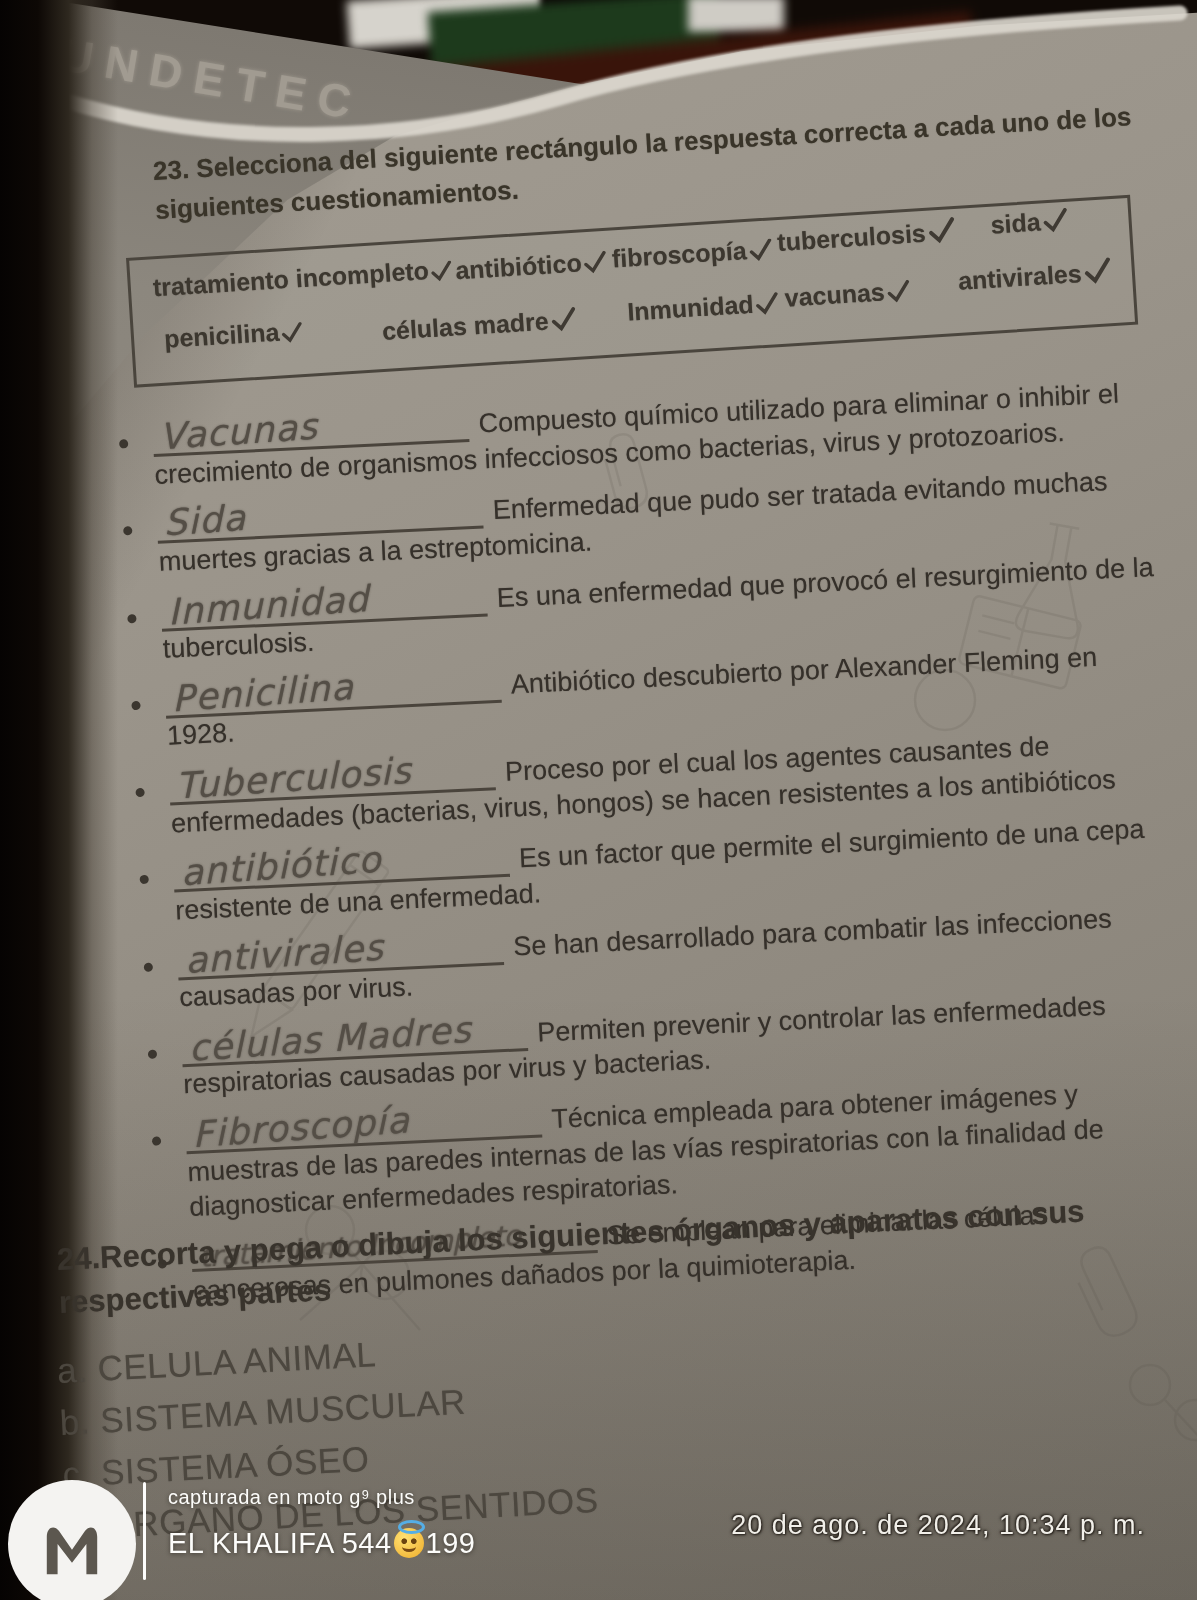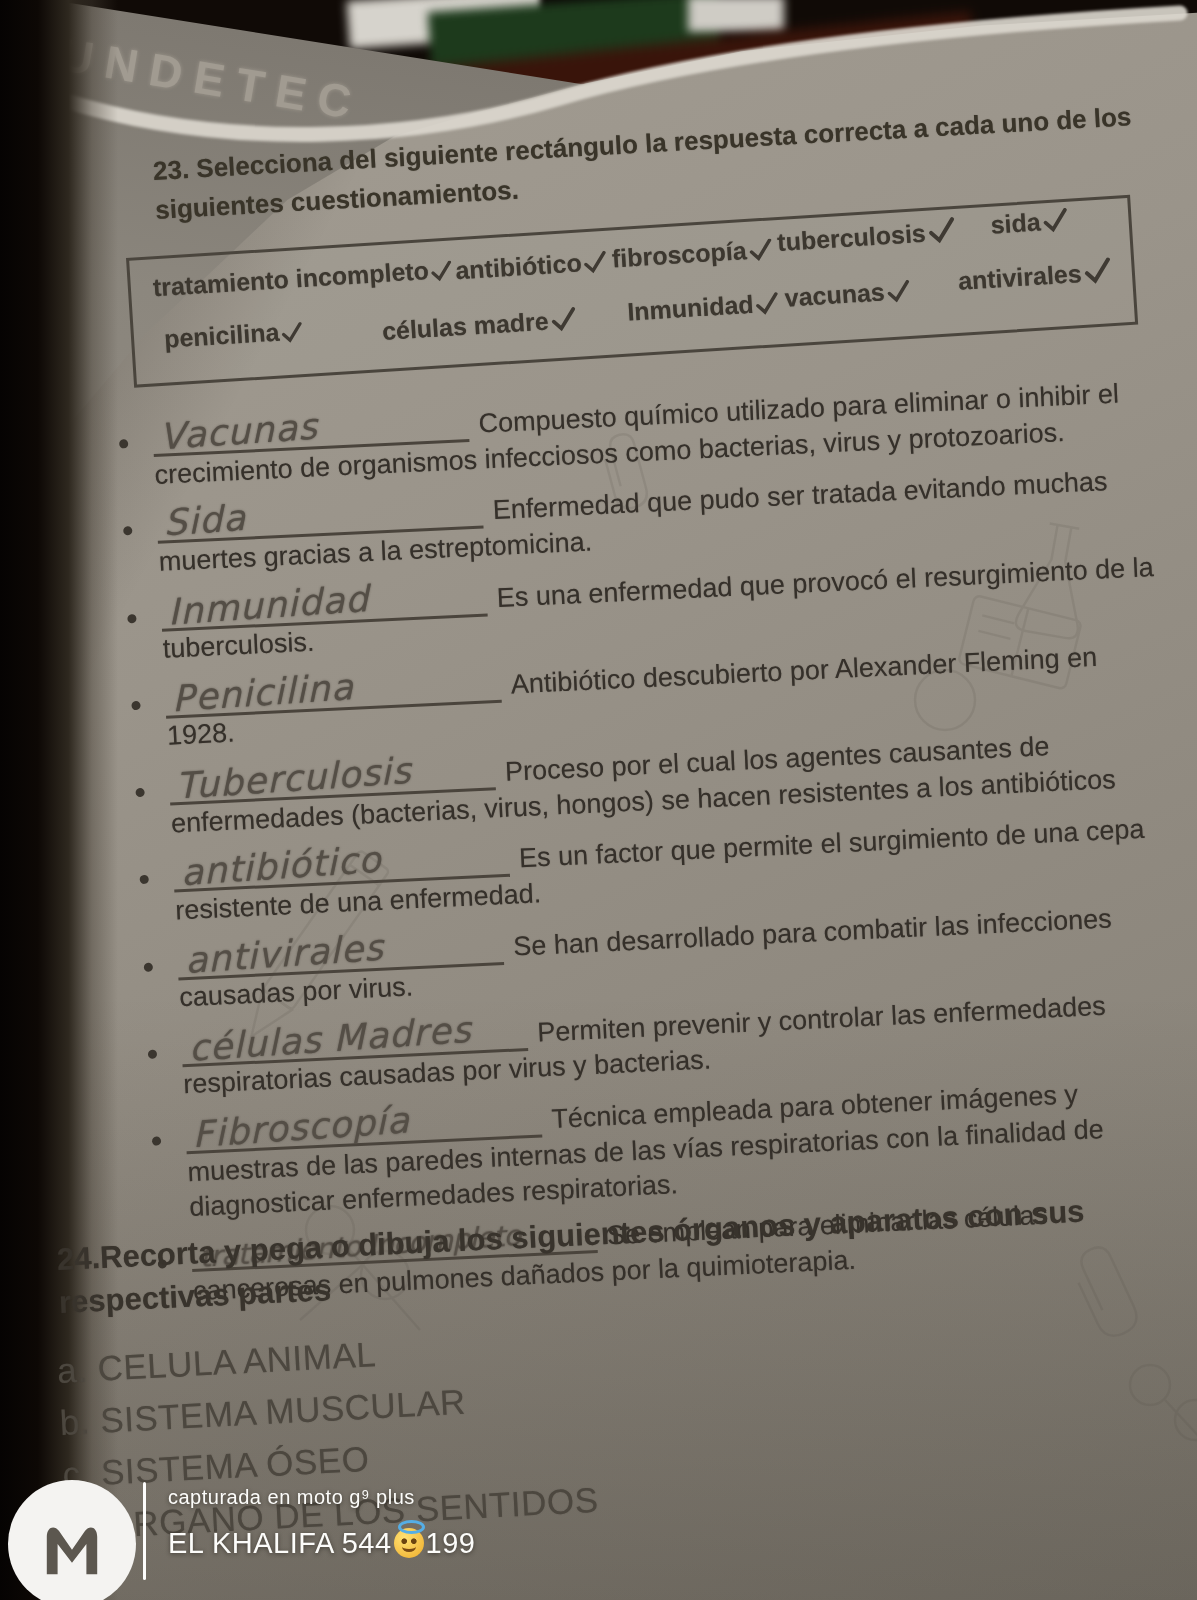--- a/index.html
+++ b/index.html
@@ -260,13 +260,14 @@
 
 <div class="overlay">
   <div class="moto-circle">
     <svg width="72" height="72" viewBox="0 0 100 100">
       <path d="M15,92 L15,40 C15,27 25,23 32,32 L50,58 L68,32 C75,23 85,27 85,40 L85,92 L70,92 L70,50 L50,76 L30,50 L30,92 Z" fill="#5c574f"></path>
     </svg>
   </div>
   <div class="divider"></div>
   <div class="cap-line">capturada en moto g⁹ plus</div>
   <div class="own-line"><span>EL KHALIFA 544</span><span class="emoji"></span><span>199</span></div>
+  <div class="timestamp">20 de ago. de 2024, 10:34 p. m.</div>
 </div>
 
 </body></html>

